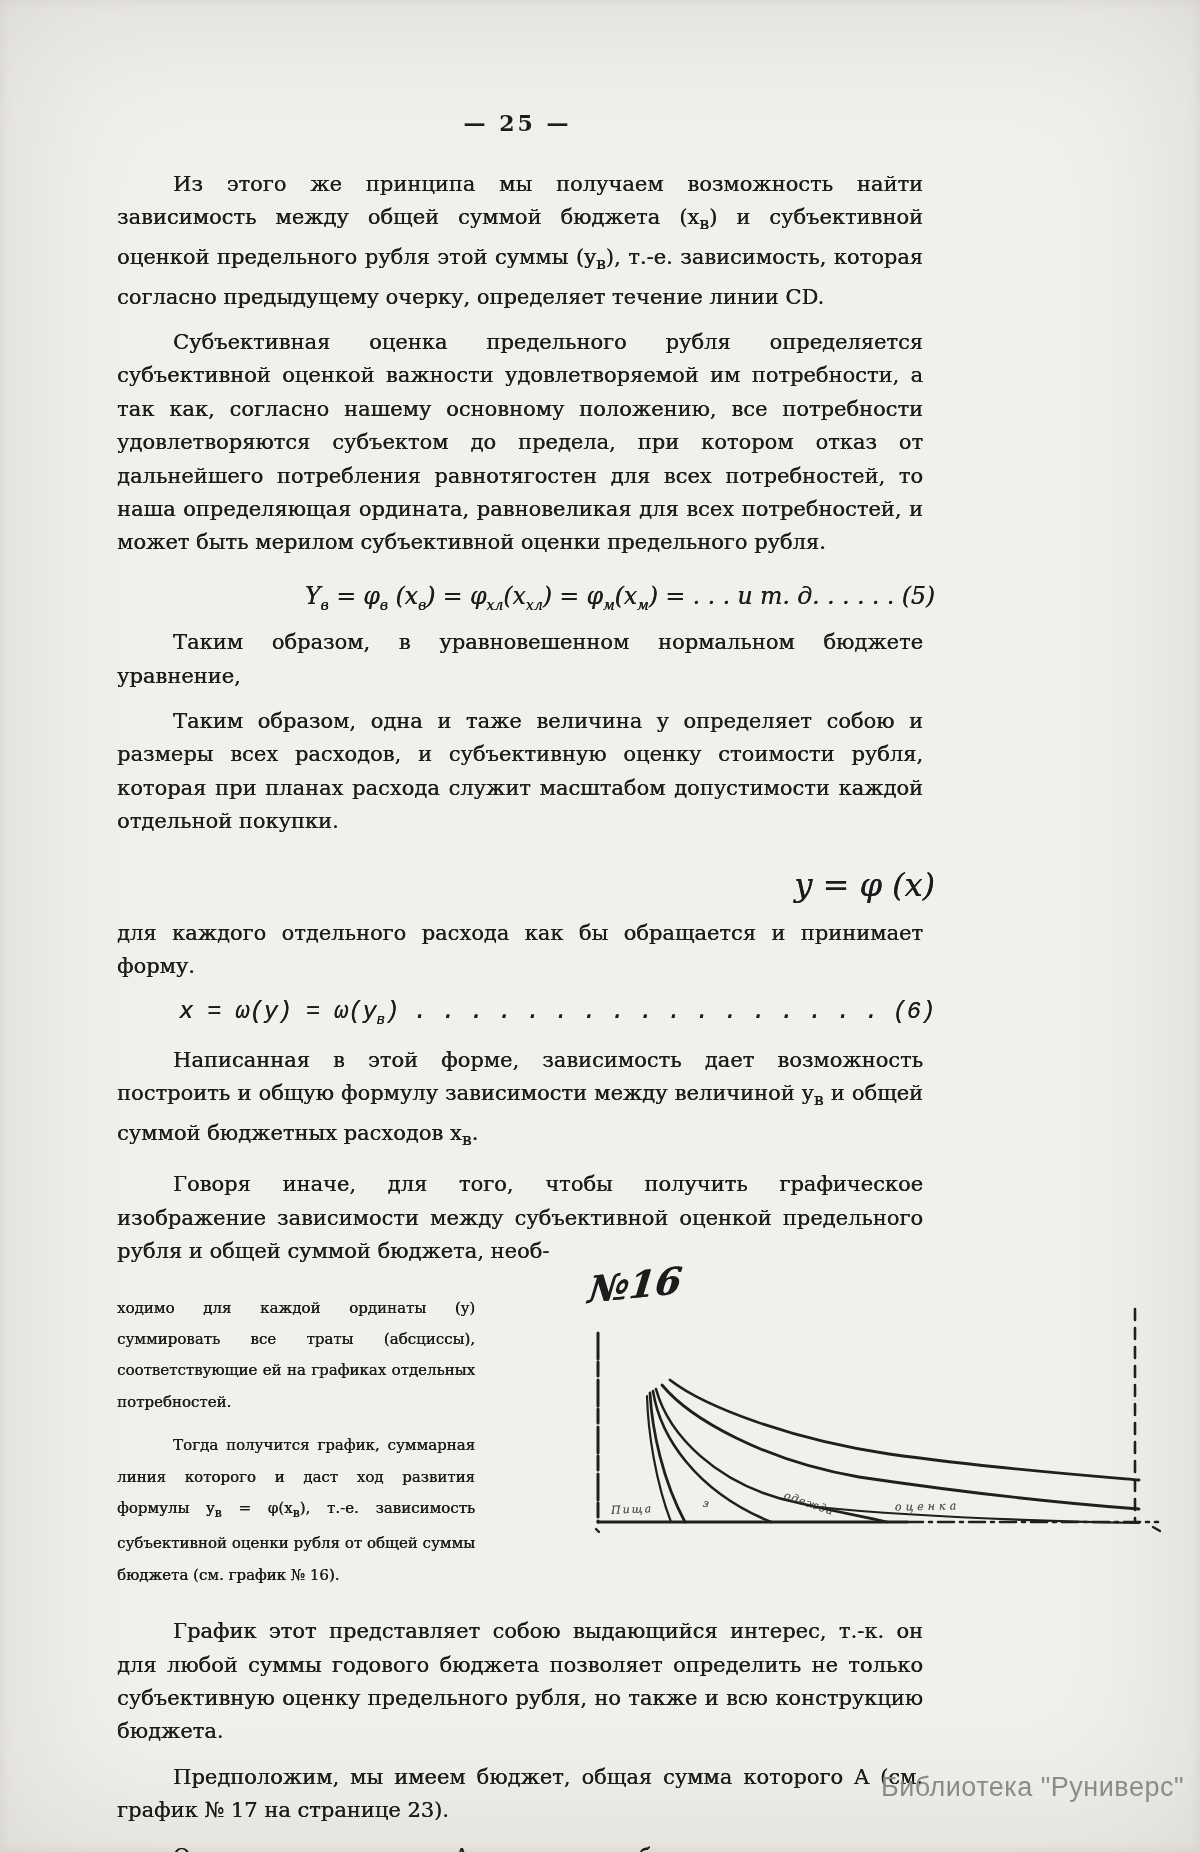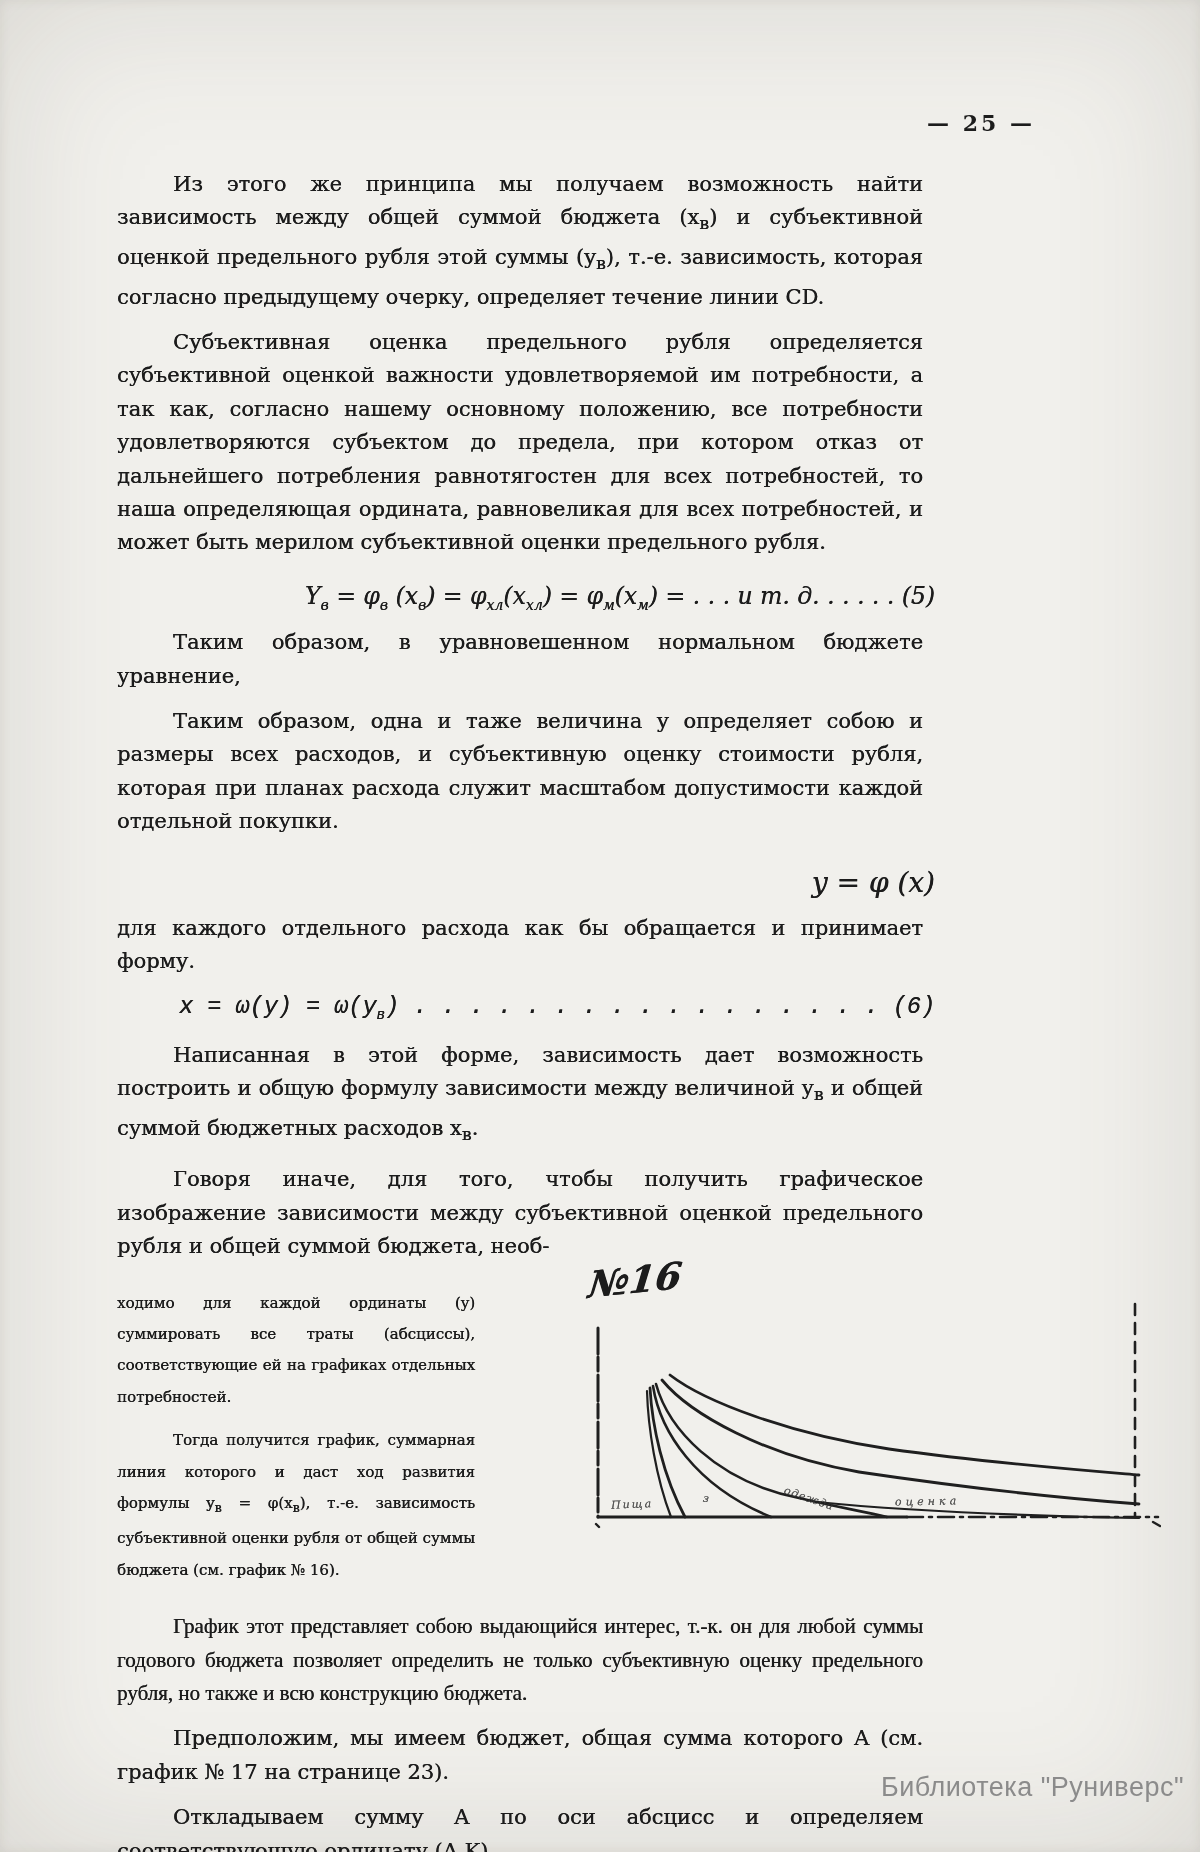--- a/index.html
+++ b/index.html
@@ -7,37 +7,37 @@
     position:relative;
     width:1200px;height:1852px;
     background:#f1f0ec;
     box-shadow:inset 0 0 150px rgba(95,90,72,.16), inset 0 0 12px rgba(95,90,72,.10);
     font-family:"DejaVu Serif", serif;
     color:#1c1c1c;
     overflow:hidden;
   }
   .page-number{
     position:absolute;top:110px;left:0;width:1035px;
-    text-align:right;font-size:22px;font-weight:bold;letter-spacing:3px;
+    text-align:center;font-size:22px;font-weight:bold;letter-spacing:3px;
   }
   .content{
     position:absolute;left:105px;top:156px;width:830px;
     font-size:21px;line-height:33.4px;text-align:justify;
     text-shadow:0.35px 0 0 #1c1c1c;
   }
   p.para{margin:12px;}
   .indent{text-indent:56px;}
   .formula{
     font-style:italic;text-align:right;
     font-size:23.5px;line-height:1.25;white-space:nowrap;
     text-shadow:0.3px 0 0 #1c1c1c;
   }
   .formula sub{font-size:.6em;font-style:italic;}
   .f5{margin:22px 0 12px;}
-  .fy{margin:26px 0 2px;font-size:28px;}
+  .fy{margin:26px 0 2px;font-size:32px;}
   .f6{margin:14px 0 14px;font-family:Liberation Mono, monospace;}
   .f7{margin:12px 0 8px;}
   .figure-row{display:flex;width:1056px;margin-top:2px;}
   .col-left{
     flex:0 0 382px;width:382px;
     font-size:15px;line-height:31.4px;text-align:justify;
   }
   .figure{position:relative;flex:0 0 674px;width:674px;height:302px;}
   .figure svg{position:absolute;left:0;top:0;}
   .fig-num{
@@ -48,21 +48,21 @@
   }
   .fig-label{
     position:absolute;font-size:11px;font-style:italic;
     color:#333;letter-spacing:2px;opacity:.8;white-space:nowrap;
     text-shadow:0 0 .4px #333;
   }
   .lbl-1{left:124px;top:212px;transform:rotate(-2deg);}
   .lbl-2{left:216px;top:206px;transform:rotate(8deg);}
   .lbl-3{left:296px;top:206px;transform:rotate(19deg);letter-spacing:1px;}
   .lbl-4{left:408px;top:209px;letter-spacing:4px;transform:rotate(-1deg);}
-  .after-fig{margin-top:4px;font-family:Liberation Serif, serif;}
+  .after-fig{margin-top:4px;}
   .watermark{
     position:absolute;top:1772px;right:16px;
     font-family:"Liberation Sans", sans-serif;
     font-size:27px;color:#8b8b8b;letter-spacing:.5px;
   }
 </style>
 </head>
 <body>
 
 <div class="page">

